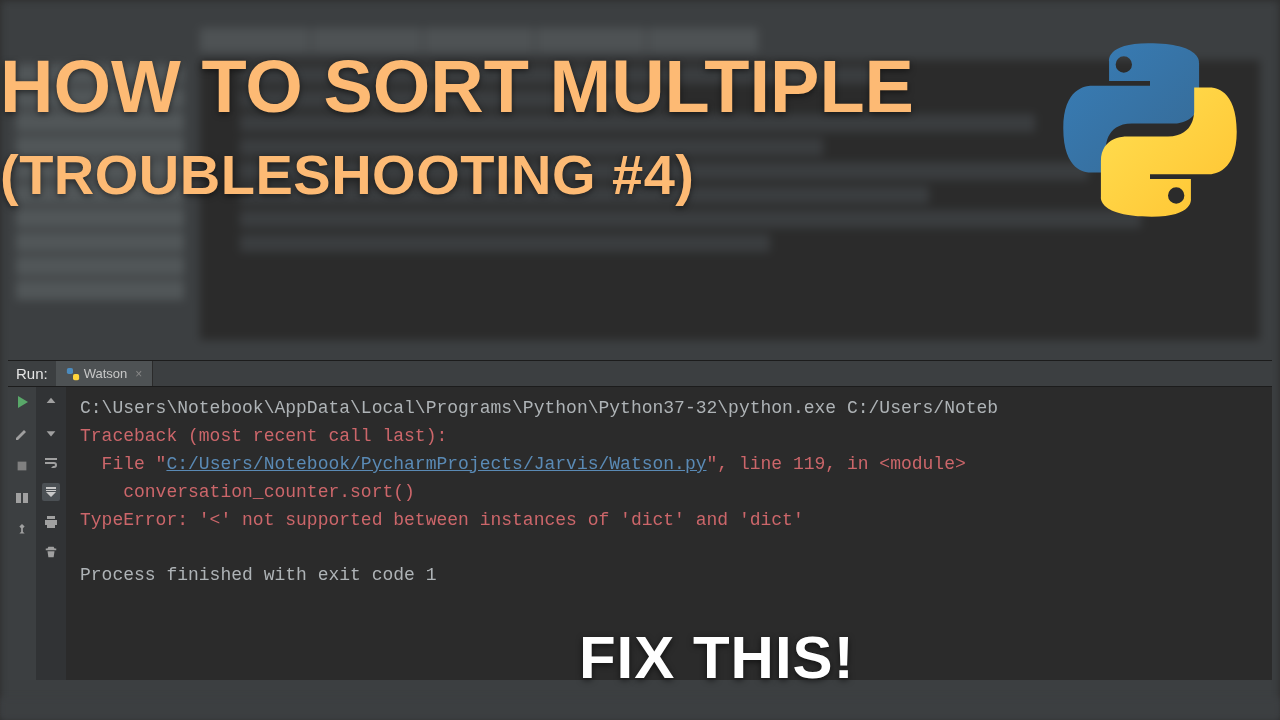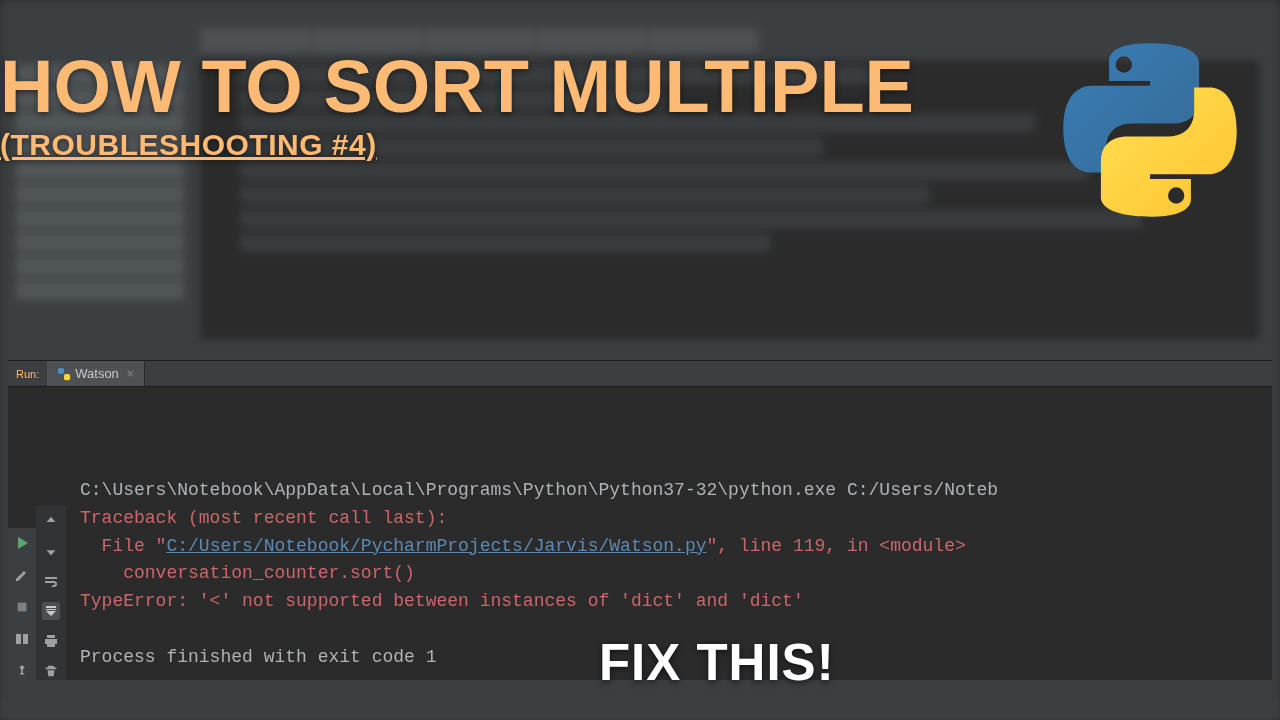--- a/index.html
+++ b/index.html
@@ -46,26 +46,25 @@
   z-index: 10;
 }
 .title-line1, .title-line2 {
   font-size: 74px;
   font-weight: 800;
   letter-spacing: 0px;
   line-height: 1.05;
   text-shadow: 0 2px 6px rgba(0,0,0,0.5);
 }
 .title-sub {
-  font-size: 30px;
+  font-size: 56px;
   font-weight: 700;
-  margin-top: 2px;
+  margin-top: 16px;
   letter-spacing: 0.5px;
   text-shadow: 0 2px 6px rgba(0,0,0,0.5);
-  text-decoration: underline;
 }
 
 
 .python-logo {
   position: absolute;
   top: 40px; right: 40px;
   width: 180px; height: 180px;
   z-index: 12;
 }
 
@@ -80,40 +79,39 @@
   z-index: 5;
 }
 .run-header {
   height: 26px;
   display: flex;
   align-items: center;
   border-bottom: 1px solid #1c1c1c;
   background: #3c3f41;
 }
 .run-label {
-  color: #fdba74;
-  font-size: 11px;
+  color: #e5e5e5;
+  font-size: 15px;
   padding: 0 8px;
 }
 .run-tab {
   display: flex; align-items: center;
   height: 100%; padding: 0 10px;
   background: #4e5254;
   border-right: 1px solid #2b2b2b;
   color: #c8c8c8;
   font-size: 13px;
   gap: 4px;
 }
 .run-tab .py-icon { width: 14px; height: 14px; }
 .run-tab .close-x { color: #888; font-size: 12px; margin-left: 4px; cursor: pointer; }
 
 .run-body {
   display: flex;
   height: calc(100% - 26px);
-  align-items: flex-end;
 }
 .run-gutter {
   width: 28px;
   background: #3c3f41;
   display: flex; flex-direction: column;
   align-items: center;
   padding-top: 6px;
   gap: 14px;
 }
 .run-gutter2 {
@@ -149,21 +147,21 @@
 .console .err { color: #cc666a; }
 .console .link { color: #5a8ab5; text-decoration: underline; cursor: pointer; }
 
 
 .fix-this {
   position: absolute;
   bottom: 28px;
   left: 56%;
   transform: translateX(-50%);
   color: #fff;
-  font-size: 51px;
+  font-size: 60px;
   font-weight: 800;
   letter-spacing: 1px;
   z-index: 20;
   text-shadow: 0 2px 6px rgba(0,0,0,0.6);
 }
 
 .bottom-bar {
   position: absolute;
   left: 0; right: 0; bottom: 0; height: 22px;
   background: #3c3f41; filter: blur(3px);

